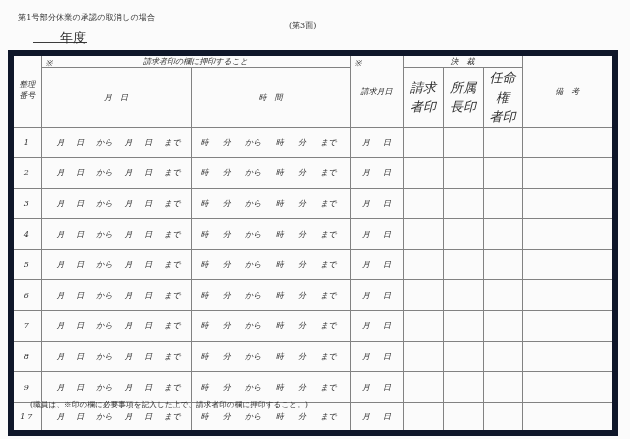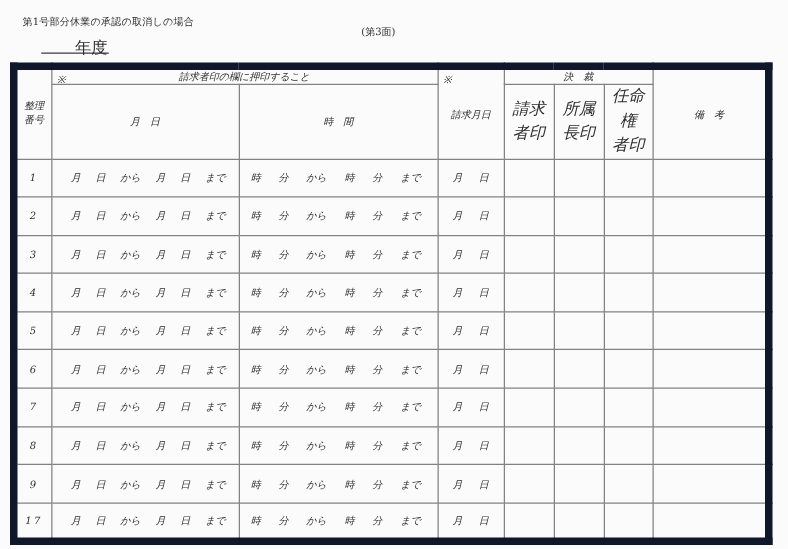--- a/index.html
+++ b/index.html
@@ -444,13 +444,14 @@
       </div>
     </td>
     <td></td>
     <td></td>
     <td></td>
     <td></td>
   </tr>
 </tbody>
   </table>
 
+  <div class="footnote">(職員は、※印の欄に必要事項を記入した上で、請求者印の欄に押印すること。)</div>
 </div>
 
 </body></html>

